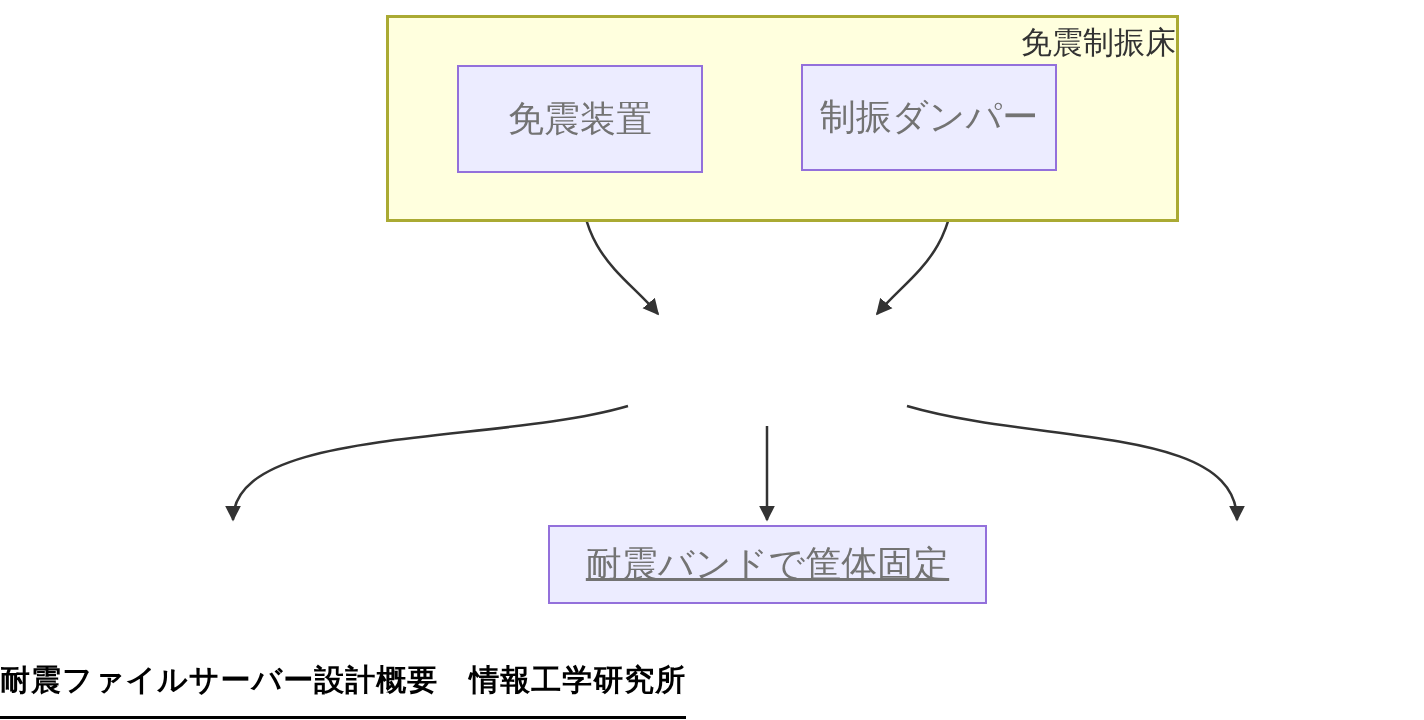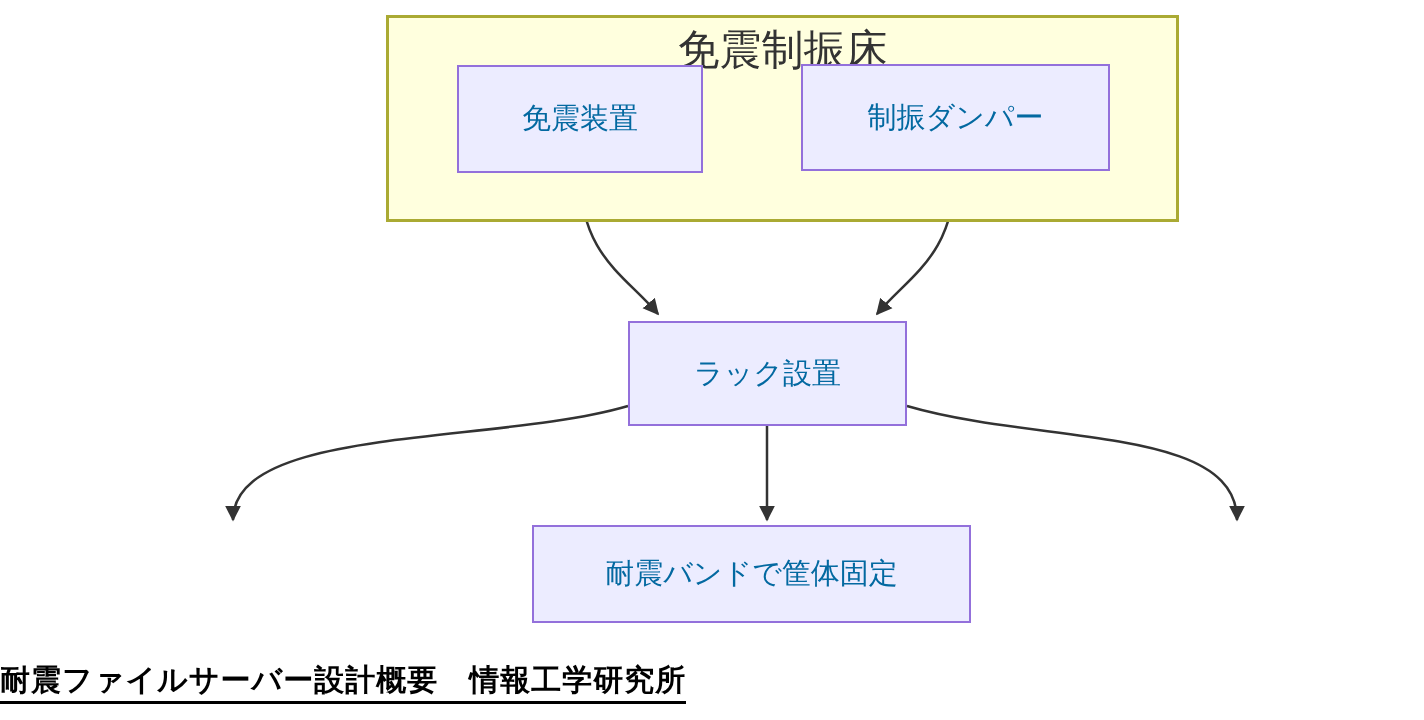--- a/index.html
+++ b/index.html
@@ -26,51 +26,51 @@
     left: 386px; top: 15px;
     width: 793px; height: 207px;
     background: #ffffde;
     border: 3px solid #aaaa33;
     box-sizing: border-box;
   }
   .cluster-label {
     position: absolute;
     left: 0; top: 4px;
     width: 100%;
-    text-align: center;
-    font-size: 42px;
+    text-align: right;
+    font-size: 31px;
     color: #333333;
   }
   .node {
     position: absolute;
     background: #ececff;
     border: 2.5px solid #9370db;
     box-sizing: border-box;
     display: flex;
     align-items: center;
     justify-content: center;
-    font-size: 29px;
-    color: #0369a1;
+    font-size: 36px;
+    color: #737373;
     white-space: nowrap;
   }
   .node-isolation { left: 457px; top: 65px;  width: 246px; height: 108px; }
-  .node-damper    { left: 801px; top: 64px;  width: 309px; height: 107px; }
+  .node-damper    { left: 801px; top: 64px;  width: 256px; height: 107px; }
   .node-rack      { left: 628px; top: 321px; width: 279px; height: 105px; }
   .node-anchor    { left: 15px;  top: 524px; width: 438px; height: 109px; }
-  .node-band      { left: 532px; top: 525px; width: 439px; height: 98px; }
+  .node-band      { left: 548px; top: 525px; width: 439px; height: 79px; text-decoration: underline; }
   .node-server    { left: 1083px; top: 525px; width: 310px; height: 108px; }
   .caption {
     position: absolute;
     left: 0px; top: 660px;
     font-size: 30px;
     font-weight: bold;
     color: #000000;
     letter-spacing: 1px;
     border-bottom: 3px solid #000000;
-    padding-bottom: 0;
+    padding-bottom: 15px;
     white-space: nowrap;
   }
 </style>
 </head>
 <body>
 
 <div class="canvas">
 
   <svg class="edges-layer" width="1424" height="720" viewBox="0 0 1424 720" xmlns="http://www.w3.org/2000/svg">
     <defs>
@@ -90,23 +90,20 @@
   </div>
 
   <div class="node node-isolation">
     <span>免震装置</span>
   </div>
 
   <div class="node node-damper">
     <span>制振ダンパー</span>
   </div>
 
-  <div class="node node-rack">
-    <span>ラック設置</span>
-  </div>
 
 
   <div class="node node-band">
     <span>耐震バンドで筐体固定</span>
   </div>
 
 
   <div class="caption">耐震ファイルサーバー設計概要　情報工学研究所</div>
 
 </div>

